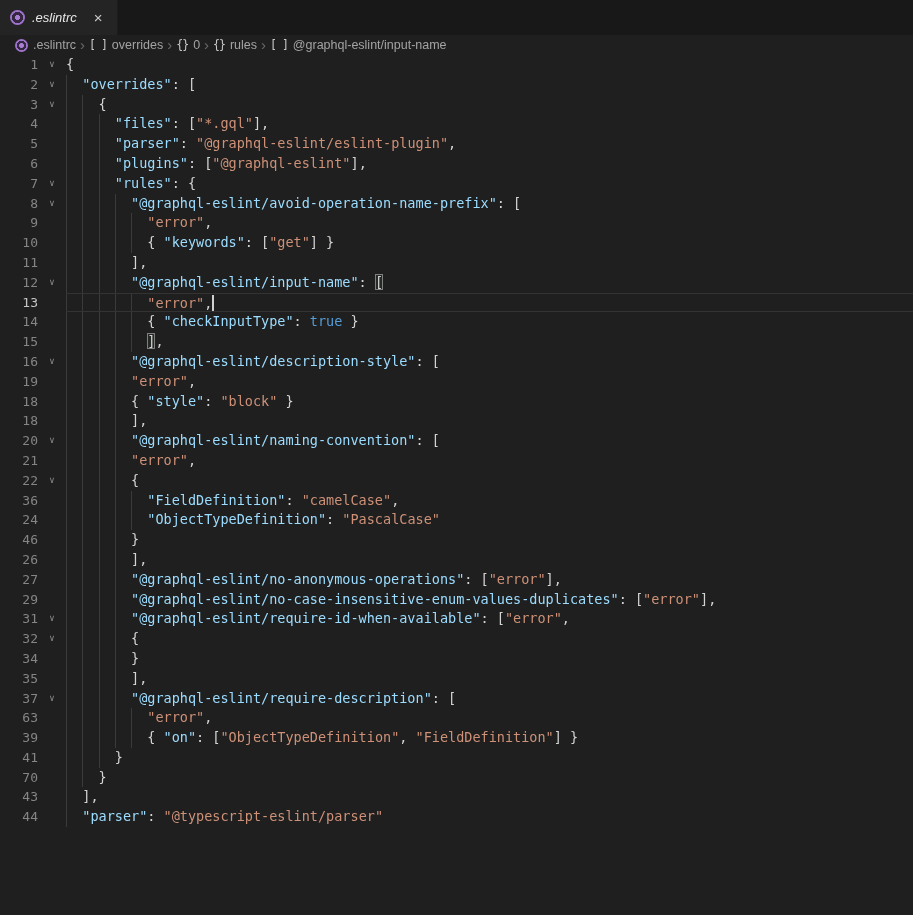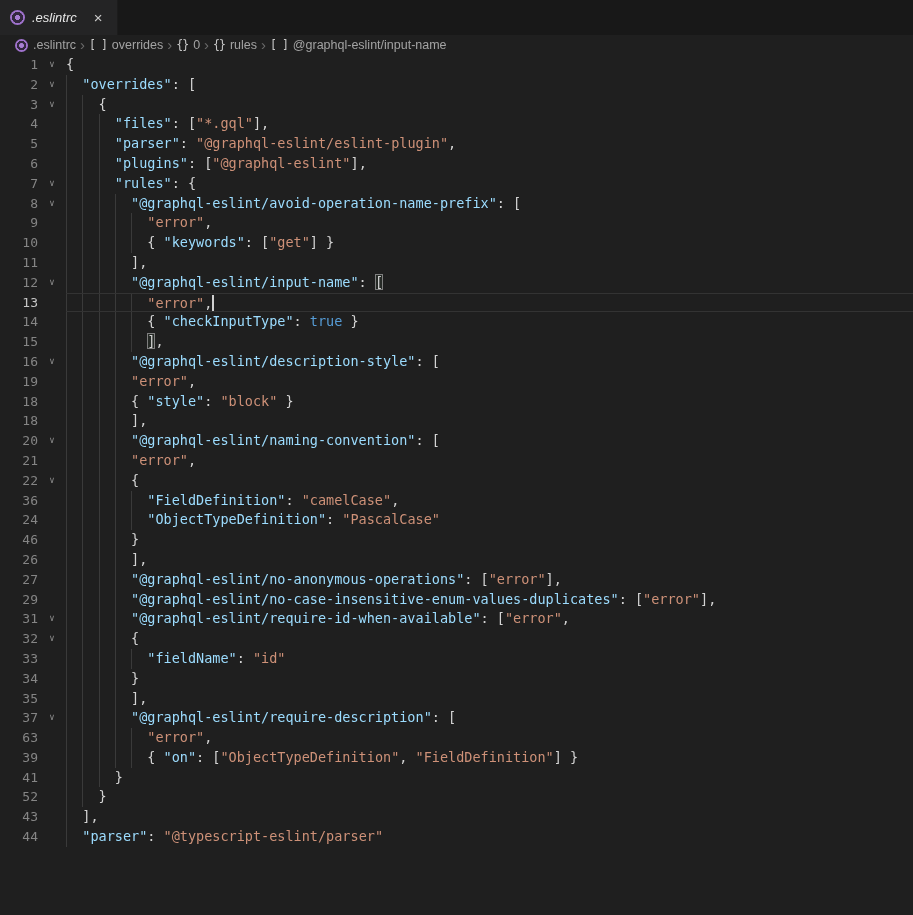--- a/index.html
+++ b/index.html
@@ -291,27 +291,20 @@
       </div>
       <div class="line">
         <div class="gutter">
           <span class="lnum">32</span>
           <span class="fold">∨</span>
         </div>
         <div class="content"><span class="guide" style="left: 0ch;"></span><span class="guide" style="left: 2ch;"></span><span class="guide" style="left: 4ch;"></span><span class="guide" style="left: 6ch;"></span><span class="">        </span><span class="p">{</span></div>
       </div>
       <div class="line">
         <div class="gutter">
-          <span class="lnum">33</span>
-          <span class="fold"></span>
-        </div>
-        <div class="content"><span class="guide" style="left: 0ch;"></span><span class="guide" style="left: 2ch;"></span><span class="guide" style="left: 4ch;"></span><span class="guide" style="left: 6ch;"></span><span class="guide" style="left: 8ch;"></span><span class="">          </span><span class="k">"fieldName"</span><span class="p">: </span><span class="s">"id"</span></div>
-      </div>
-      <div class="line">
-        <div class="gutter">
           <span class="lnum">34</span>
           <span class="fold"></span>
         </div>
         <div class="content"><span class="guide" style="left: 0ch;"></span><span class="guide" style="left: 2ch;"></span><span class="guide" style="left: 4ch;"></span><span class="guide" style="left: 6ch;"></span><span class="">        </span><span class="p">}</span></div>
       </div>
       <div class="line">
         <div class="gutter">
           <span class="lnum">35</span>
           <span class="fold"></span>
         </div>
@@ -340,21 +333,21 @@
       </div>
       <div class="line">
         <div class="gutter">
           <span class="lnum">41</span>
           <span class="fold"></span>
         </div>
         <div class="content"><span class="guide" style="left: 0ch;"></span><span class="guide" style="left: 2ch;"></span><span class="guide" style="left: 4ch;"></span><span class="">      </span><span class="p">}</span></div>
       </div>
       <div class="line">
         <div class="gutter">
-          <span class="lnum">52</span>
+          <span class="lnum">70</span>
           <span class="fold"></span>
         </div>
         <div class="content"><span class="guide" style="left: 0ch;"></span><span class="guide" style="left: 2ch;"></span><span class="">    </span><span class="p">}</span></div>
       </div>
       <div class="line">
         <div class="gutter">
           <span class="lnum">43</span>
           <span class="fold"></span>
         </div>
         <div class="content"><span class="guide" style="left: 0ch;"></span><span class="">  </span><span class="p">],</span></div>

